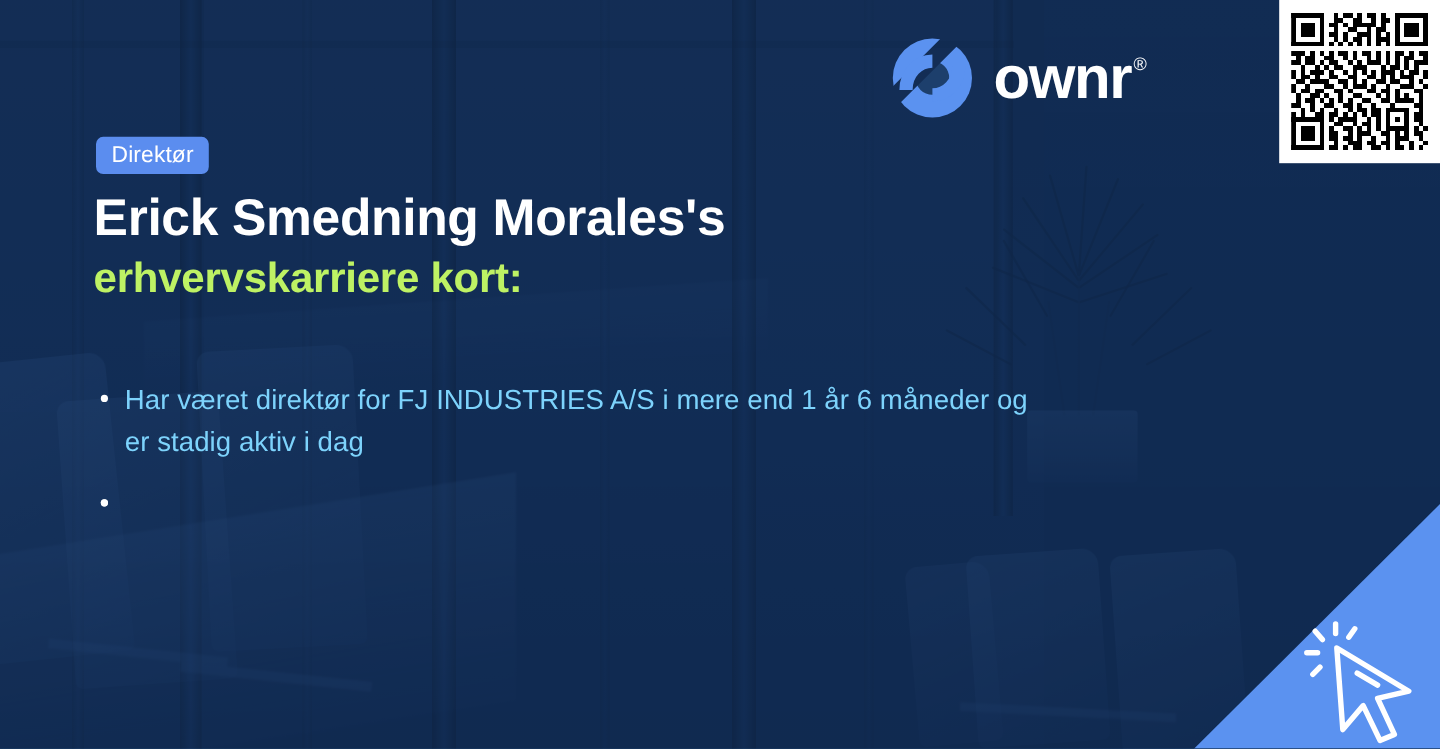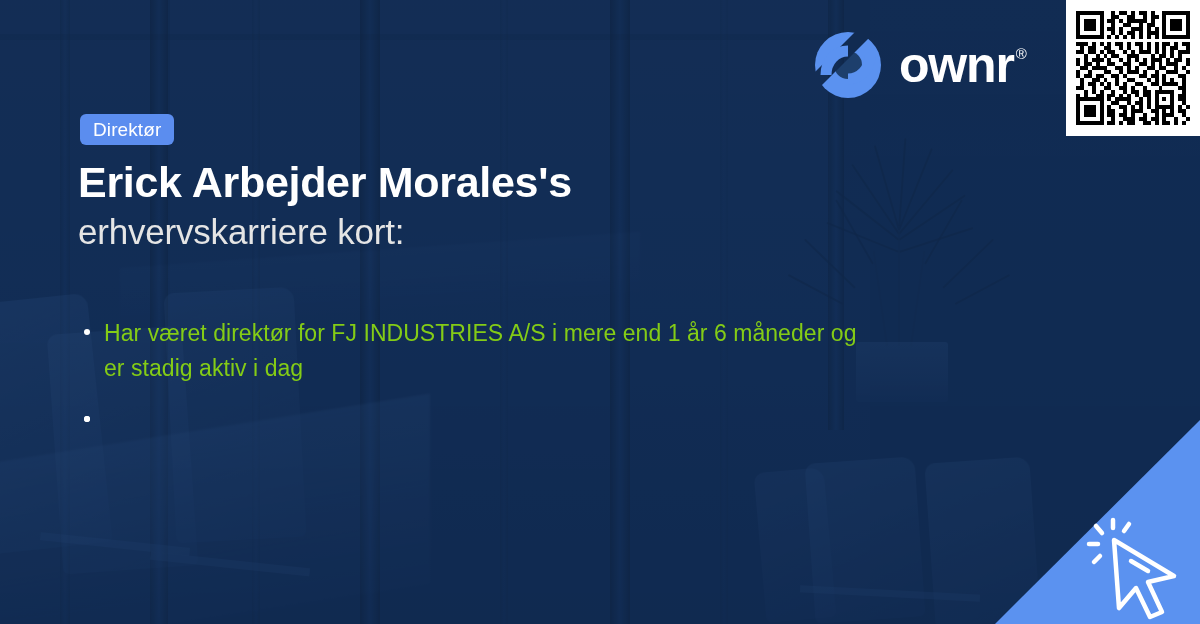--- a/index.html
+++ b/index.html
@@ -142,61 +142,61 @@
     color: #ffffff;
     font-size: 43px;
     font-weight: 700;
     line-height: 1.12;
     letter-spacing: -.3px;
     white-space: nowrap;
   }
   .headline .line2 {
     display: block;
     margin-top: 6px;
-    color: #e5e5e5;
+    color: #bef264;
     font-size: 35px;
-    font-weight: 400;
+    font-weight: 700;
     line-height: 1.16;
     letter-spacing: -.2px;
     white-space: nowrap;
   }
 
   .bullets {
     position: absolute;
     left: 82px;
     top: 316px;
     width: 780px;
     list-style: none;
     margin: 0;
     padding: 0;
   }
   .bullets li {
     position: relative;
-    color: #84cc16;
+    color: #7dd3fc;
     font-size: 23px;
     line-height: 1.52;
     padding-left: 22px;
     margin-bottom: 17px;
     letter-spacing: .05px;
   }
   .bullets li:last-child { margin-bottom: 0; }
   .bullets li .dot {
     position: absolute;
     left: 2px;
     top: 13px;
     width: 6px;
     height: 6px;
     border-radius: 50%;
     background: #ffffff;
   }
 
   
   .logo {
     position: absolute;
-    left: 814px;
+    left: 743px;
     top: 31px;
     display: flex;
     align-items: center;
     gap: 17px;
   }
   .logo-mark { width: 68px; height: 68px; display: block; }
   .logo-word {
     display: flex;
     align-items: flex-start;
     color: #ffffff;
@@ -307,21 +307,21 @@
 
     <div class="overlay-tint"></div>
     <div class="overlay-flat"></div>
   </div>
 
   <div class="content">
 
     <div class="badge">Direktør</div>
 
     <div class="headline">
-      <span class="line1">Erick Arbejder Morales's</span>
+      <span class="line1">Erick Smedning Morales's</span>
       <span class="line2">erhvervskarriere kort:</span>
     </div>
 
     <ul class="bullets">
       <li>
         <span class="dot"></span>
         <span>Har været direktør for FJ INDUSTRIES A/S i mere end 1 år 6 måneder og er stadig aktiv i dag</span>
       </li>
       <li>
         <span class="dot"></span>

